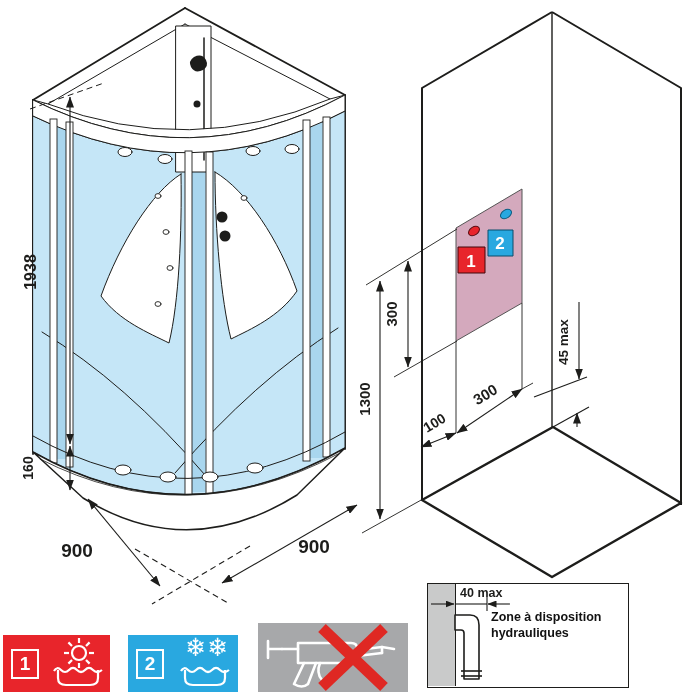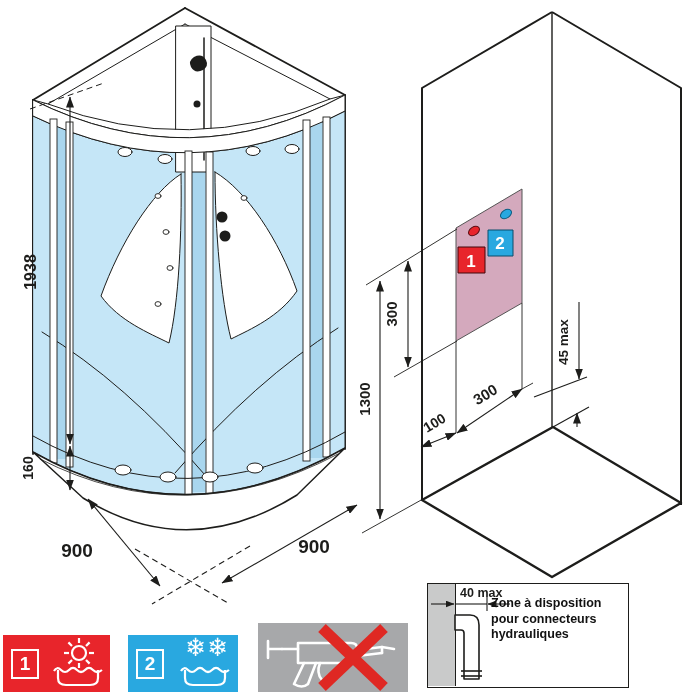--- a/index.html
+++ b/index.html
@@ -16,21 +16,21 @@
           color:#fff;font-weight:bold;font-size:19px;display:flex;align-items:center;justify-content:center;}
   .snow{position:absolute;left:49px;top:-2px;width:60px;color:#fff;font-size:25px;letter-spacing:1px;
         font-family:"DejaVu Sans",sans-serif;text-align:center;}
   .icon-abs{position:absolute;}
   
   .detail{position:absolute;left:427px;top:583px;width:202px;height:105px;border:1.5px solid #1d1d1b;
           background:#fff;box-sizing:border-box;}
   .wall-strip{position:absolute;left:0;top:0;width:27px;height:102px;background:#c9caca;
               border-right:1.3px solid #1d1d1b;}
   .dim40{position:absolute;left:32px;top:2px;font-size:12.5px;font-weight:bold;color:#1d1d1b;}
-  .detail-text{position:absolute;left:63px;top:12px;width:136px;font-size:12.5px;font-weight:bold;
+  .detail-text{position:absolute;left:63px;top:26px;width:136px;font-size:12.5px;font-weight:bold;
                color:#111;line-height:15.5px;}
   .detail-text div{white-space:nowrap;}
 </style>
 </head>
 <body>
 
 <div id="stage">
 
 <svg id="drawing" width="700" height="700" viewBox="0 0 700 700">
   <defs>
@@ -234,18 +234,17 @@
     </svg>
     <svg class="icon-abs" style="left:26px;top:25px" width="42" height="78" viewBox="0 0 42 78">
       <g stroke="#1d1d1b" stroke-width="1.6" fill="#ffffff" stroke-linejoin="round">
         <path d="M1,6 H16 Q25,6 25,16 V70 H10 V24 Q10,21 7,21 H1 Z"></path>
         <line x1="7" y1="62" x2="28" y2="62"></line>
         <line x1="7" y1="67" x2="28" y2="67"></line>
       </g>
     </svg>
     <div class="detail-text">
       <div>Zone à disposition</div>
-      <div>pour connecteurs</div>
       <div>hydrauliques</div>
     </div>
   </div>
 
 </div>
 
 </body></html>

